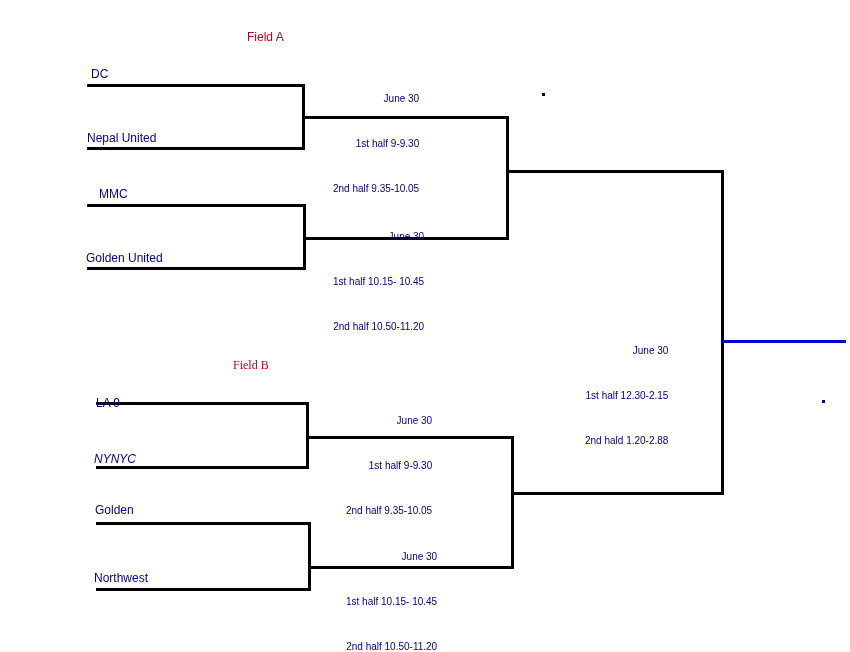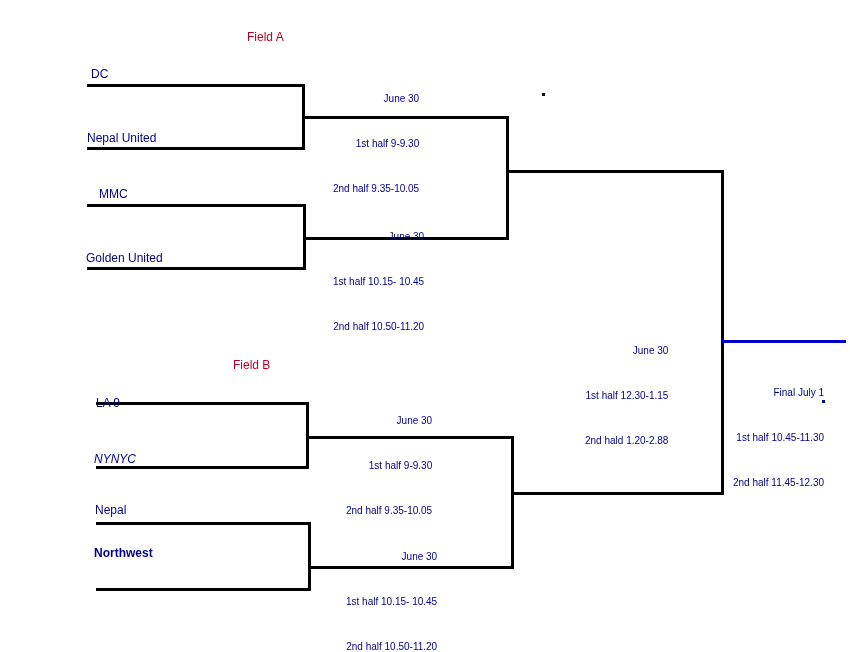--- a/index.html
+++ b/index.html
@@ -87,31 +87,31 @@
     <line x1="309" y1="567.5" x2="514" y2="567.5" stroke="#000000" stroke-width="3"></line>
     <line x1="512.5" y1="436" x2="512.5" y2="569" stroke="#000000" stroke-width="3"></line>
 
     <line x1="512" y1="493.5" x2="724" y2="493.5" stroke="#000000" stroke-width="3"></line>
 
     <line x1="722.5" y1="170" x2="722.5" y2="495" stroke="#000000" stroke-width="3"></line>
     <line x1="722" y1="341.5" x2="846" y2="341.5" stroke="#0000cc" stroke-width="3"></line>
   </svg>
 
   <div class="lbl field-label" style="left:247px; top:30px;">Field A</div>
-  <div class="lbl field-label" style="left:233px; top:358px;">Field B</div>
+  <div class="lbl field-label" style="left:233px; top:358px;font-family:Liberation Serif, serif;">Field B</div>
 
   <div class="lbl team-label" style="left:91px; top:67px;">DC</div>
   <div class="lbl team-label" style="left:87px; top:131px;">Nepal United</div>
   <div class="lbl team-label" style="left:88px; top:187px;margin-left:11px;">MMC</div>
   <div class="lbl team-label" style="left:86px; top:251px;">Golden United</div>
 
   <div class="lbl team-label" style="left:96px; top:396px;">LA 9</div>
   <div class="lbl team-label" style="left:94px; top:452px;font-style:italic;">NYNYC</div>
-  <div class="lbl team-label" style="left:95px; top:503px;">Nepal</div>
-  <div class="lbl team-label" style="left:94px; top:546px;font-weight:bold;">Northwest</div>
+  <div class="lbl team-label" style="left:95px; top:503px;">Golden</div>
+  <div class="lbl team-label" style="left:94px; top:571px;">Northwest</div>
 
   <div class="lbl match-info" style="left:333px; top:61px;">
     <div>June 30</div>
     <div>1st half 9-9.30</div>
     <div>2nd half 9.35-10.05</div>
   </div>
 
   <div class="lbl match-info" style="left:333px; top:199px;">
     <div>June 30</div>
     <div>1st half 10.15- 10.45</div>
@@ -125,26 +125,21 @@
   </div>
 
   <div class="lbl match-info" style="left:346px; top:519px;">
     <div>June 30</div>
     <div>1st half 10.15- 10.45</div>
     <div>2nd half 10.50-11.20</div>
   </div>
 
   <div class="lbl match-info" style="left:585px; top:313px;">
     <div>June 30</div>
-    <div>1st half 12.30-1.15</div>
+    <div>1st half 12.30-2.15</div>
     <div>2nd hald 1.20-2.88</div>
   </div>
 
-  <div class="lbl match-info" style="left:733px; top:355px;">
-    <div>Final July 1</div>
-    <div>1st half 10.45-11.30</div>
-    <div>2nd half 11.45-12.30</div>
-  </div>
 
   <div class="dot" style="left:542px; top:93px; background:#000000;"></div>
   <div class="dot" style="left:822px; top:400px; background:#00008b;"></div>
 
 </div>
 
 </body></html>

